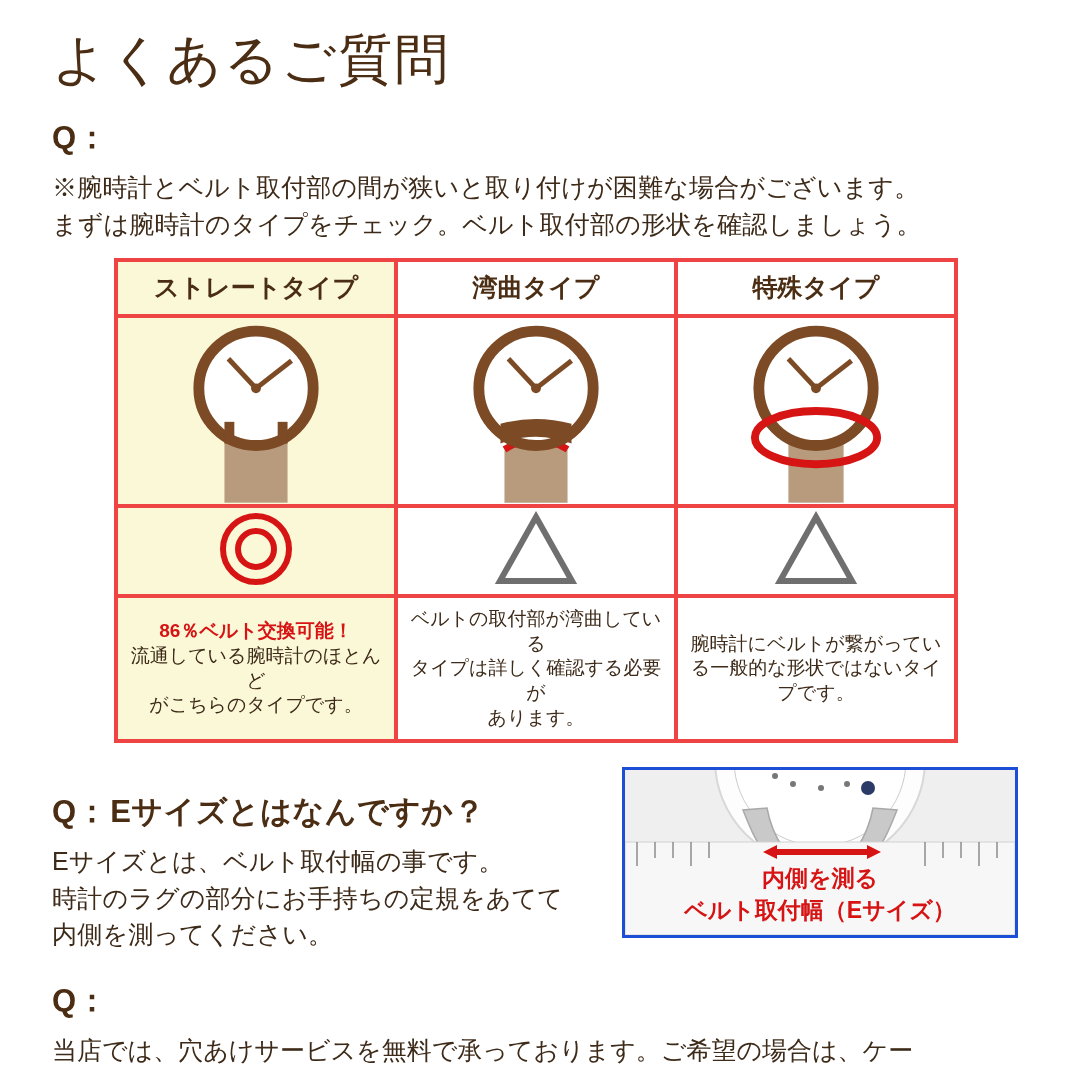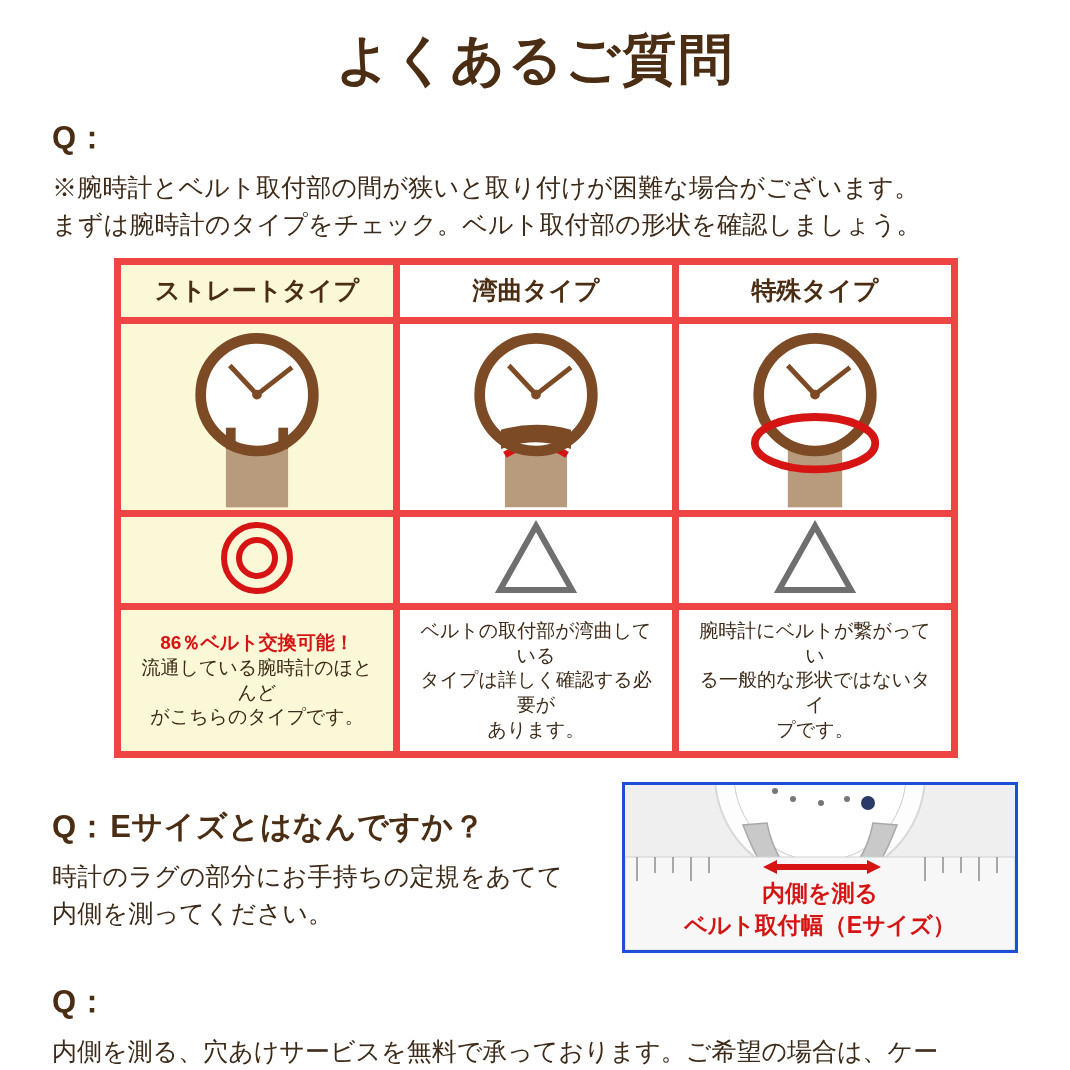--- a/index.html
+++ b/index.html
@@ -17,23 +17,23 @@
   .page {
     position: relative;
     width: 1070px;
     height: 1070px;
     box-sizing: border-box;
     padding: 0 52px;
   }
 
   
   .main-title {
-    text-align: center;
+    text-align: left;
     font-size: 54px;
-    font-weight: bold;
+    font-weight: normal;
     letter-spacing: 2px;
     color: #4a2d13;
     margin: 30px 0 0 0;
     line-height: 1.1;
   }
 
   
   .q-head {
     display: flex;
     align-items: baseline;
@@ -59,21 +59,21 @@
 
   
   .type-table {
     margin-top: 16px;
     width: 844px;
     border-collapse: collapse;
     table-layout: fixed;
     margin-left: 62px;
   }
   .type-table td {
-    border: 7px solid #ef4444;
+    border: 4px solid #ef4444;
     vertical-align: middle;
     text-align: center;
   }
   .col-head {
     height: 50px;
     font-size: 25px;
     font-weight: bold;
     color: #4a2d13;
   }
   .highlight { background: #fbf8d8; }
@@ -226,20 +226,21 @@
   </tbody>
     </table>
 
   <div class="mid">
     <div class="mid-left">
       <div class="q-head">
         <span class="q-mark">Q：</span>
         <span>Eサイズとはなんですか？</span>
       </div>
       <div class="q-body">
+        <div>Eサイズとは、ベルト取付幅の事です。</div>
         <div>時計のラグの部分にお手持ちの定規をあてて</div>
         <div>内側を測ってください。</div>
       </div>
     </div>
 
     <div class="photo">
       <svg width="390" height="165" viewBox="0 0 390 165">
         <rect x="0" y="0" width="390" height="165" fill="#efefef"></rect>
 
         <circle cx="195" cy="-10" r="105" fill="#fdfdfd" stroke="#d8d8d8" stroke-width="2"></circle>
@@ -275,18 +276,18 @@
         <text x="195" y="116" text-anchor="middle" font-family="Liberation Sans, sans-serif" font-size="23" font-weight="bold" fill="#d61414">内側を測る</text>
         <text x="195" y="148" text-anchor="middle" font-family="Liberation Sans, sans-serif" font-size="23" font-weight="bold" fill="#d61414">ベルト取付幅（Eサイズ）</text>
       </svg>
     </div>
   </div>
 
   <div class="q-head">
     <span class="q-mark">Q：</span>
   </div>
   <div class="last-body">
-    <div>内側を測る、穴あけサービスを無料で承っております。ご希望の場合は、ケー</div>
+    <div>当店では、穴あけサービスを無料で承っております。ご希望の場合は、ケー</div>
     <div>スサイズ（腕時計本体の縦幅）と手首周りを「ミリ単位まで」ご注文の際の</div>
 
   </div>
 
 </div>
 
 </body></html>

